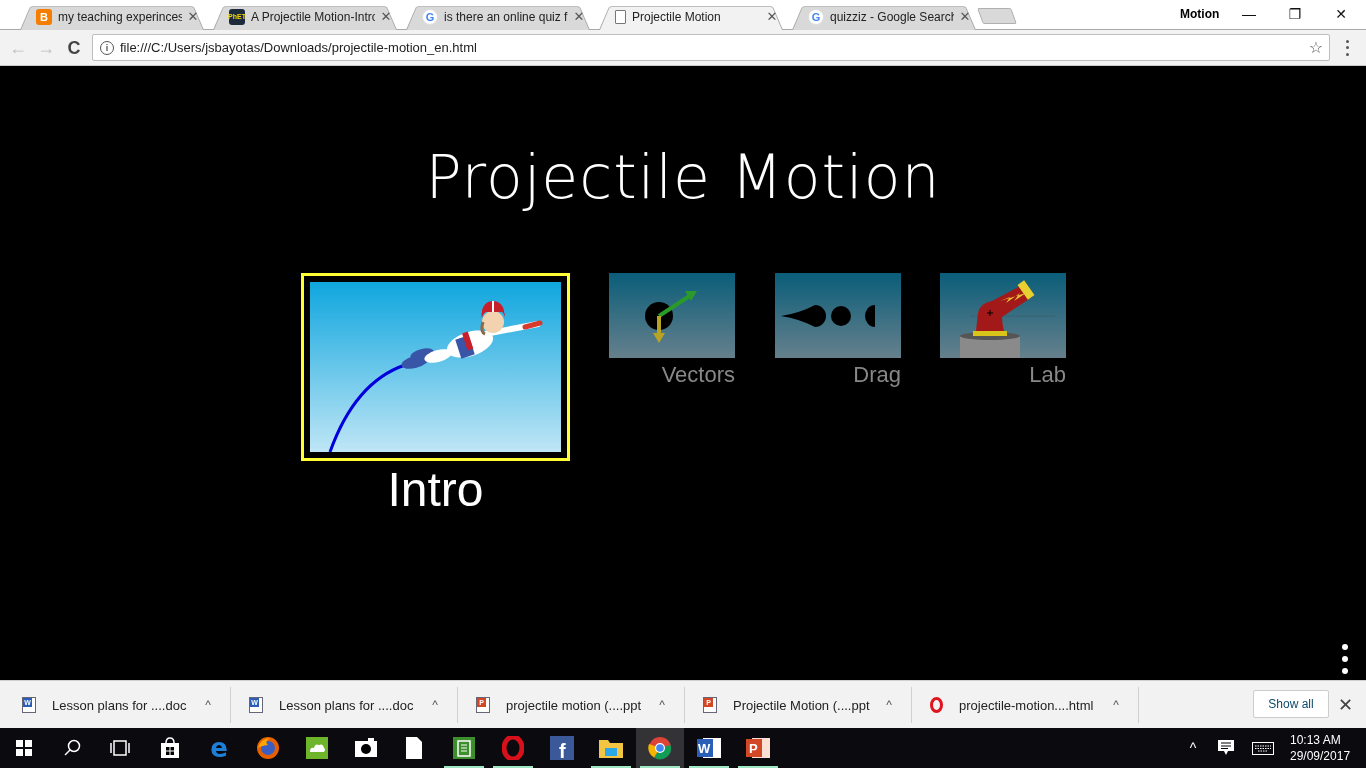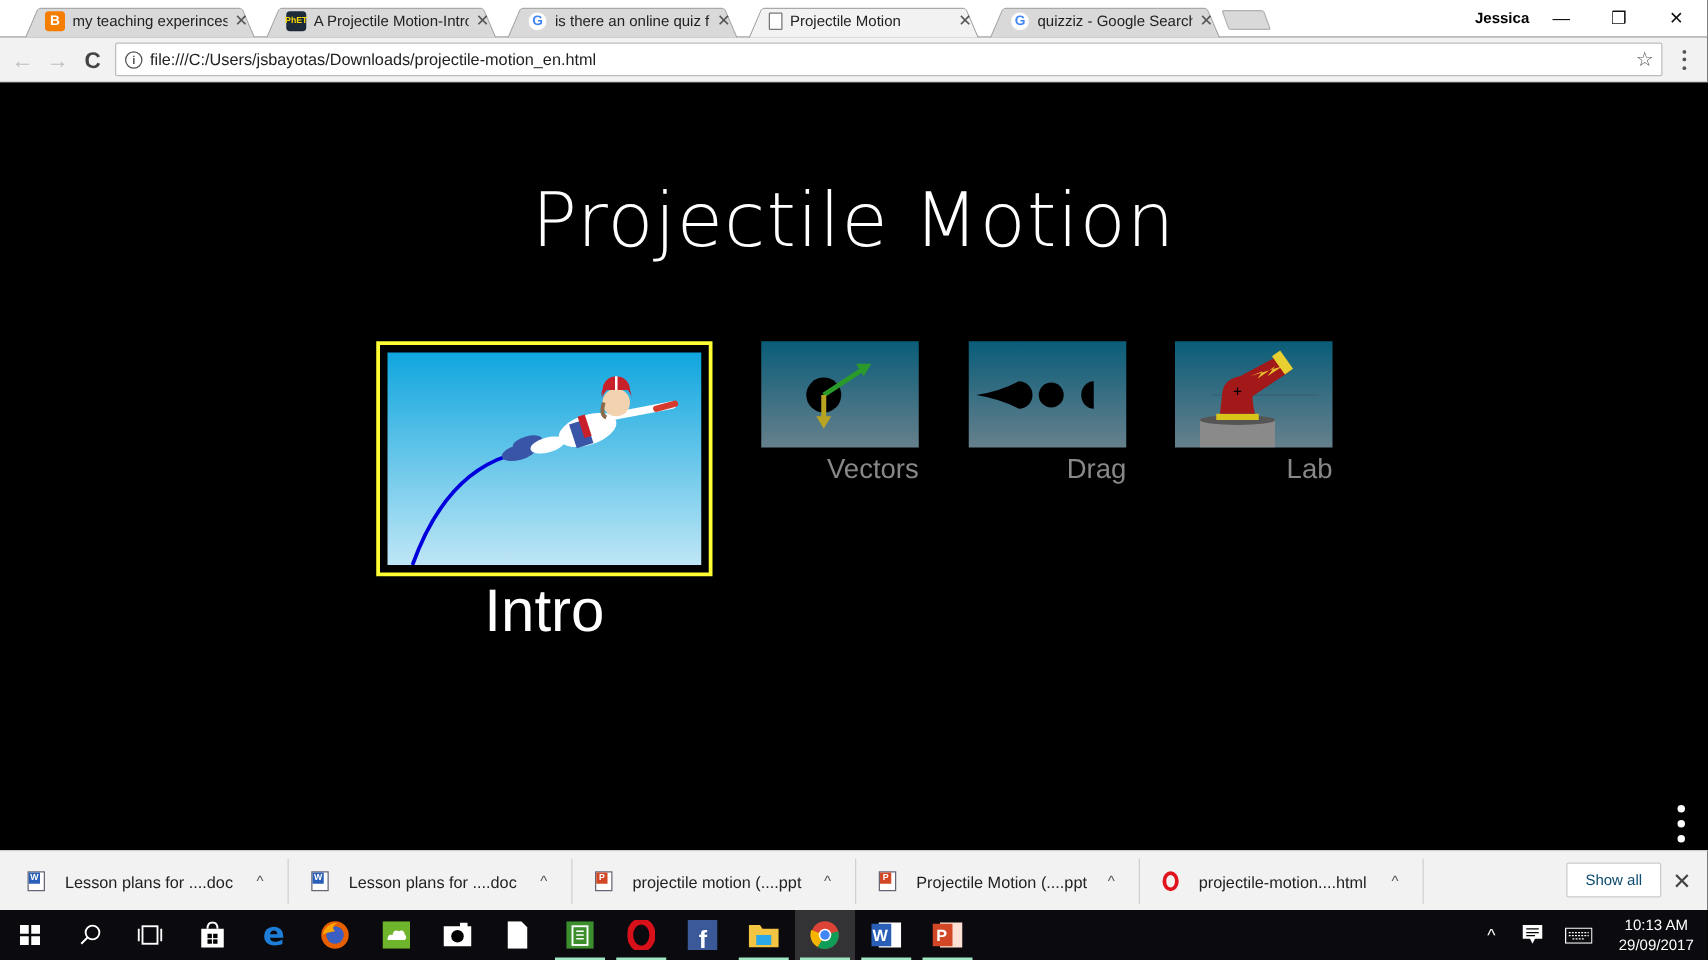--- a/index.html
+++ b/index.html
@@ -60,21 +60,21 @@
     .dl-item .caret { width: 20px; font-size: 12px; color: #555; margin-right: 12px; text-align: center; }
     .showall { position: absolute; left: 1253px; top: 9px; width: 76px; height: 28px; background: #fff; border: 1px solid #ccc; border-radius: 2px; font-size: 12px; color: #0c4a6e; display: flex; align-items: center; justify-content: center; }
     .shelf-close { position: absolute; left: 1338px; top: 13px; font-size: 18px; color: #444; }
 
     
     .taskbar { position: absolute; left: 0; top: 728px; width: 1366px; height: 40px; background: #0a0a0f; }
     .tb-btn { position: absolute; top: 0; width: 48px; height: 40px; display: flex; align-items: center; justify-content: center; }
     .tb-btn.active { background: #333336; }
     .tb-btn .underline { position: absolute; bottom: 0; left: 4px; right: 4px; height: 2px; background: #9fe6c3; }
     .tb-tray { position: absolute; top: 0; height: 40px; display: flex; align-items: center; justify-content: center; color: #fff; font-size: 12px; }
-    .clock { position: absolute; left: 1290px; top: 4px; width: 70px; text-align: center; color: #fff; font-size: 12px; line-height: 16px; }
+    .clock { position: absolute; left: 1290px; top: 4px; width: 70px; text-align: left; color: #fff; font-size: 12px; line-height: 16px; }
   </style>
 </head>
 <body>
 
 <div class="tabstrip">
   <div class="tab" style="left:14px;width:196px;">
     <span class="favicon fav-blogger">B</span>
     <span class="title">my teaching experinces: </span>
     <span class="close">✕</span>
   </div>
@@ -92,21 +92,21 @@
     <span class="favicon fav-doc"></span>
     <span class="title">Projectile Motion</span>
     <span class="close">✕</span>
   </div>
   <div class="tab" style="left:786px;width:196px;">
     <span class="favicon fav-google">G</span>
     <span class="title">quizziz - Google Search</span>
     <span class="close">✕</span>
   </div>
   <div class="newtab"></div>
-  <div class="profile">Jessica</div>
+  <div class="profile">Motion</div>
   <div class="winctl" style="left:1226px;">—</div>
   <div class="winctl" style="left:1272px;">❐</div>
   <div class="winctl" style="left:1318px;">✕</div>
 </div>
 
 <div class="toolbar">
   <div class="navbtn" style="left:6px;">←</div>
   <div class="navbtn" style="left:34px;">→</div>
   <div class="navbtn reload" style="left:62px;">C</div>
   <div class="omnibox">

